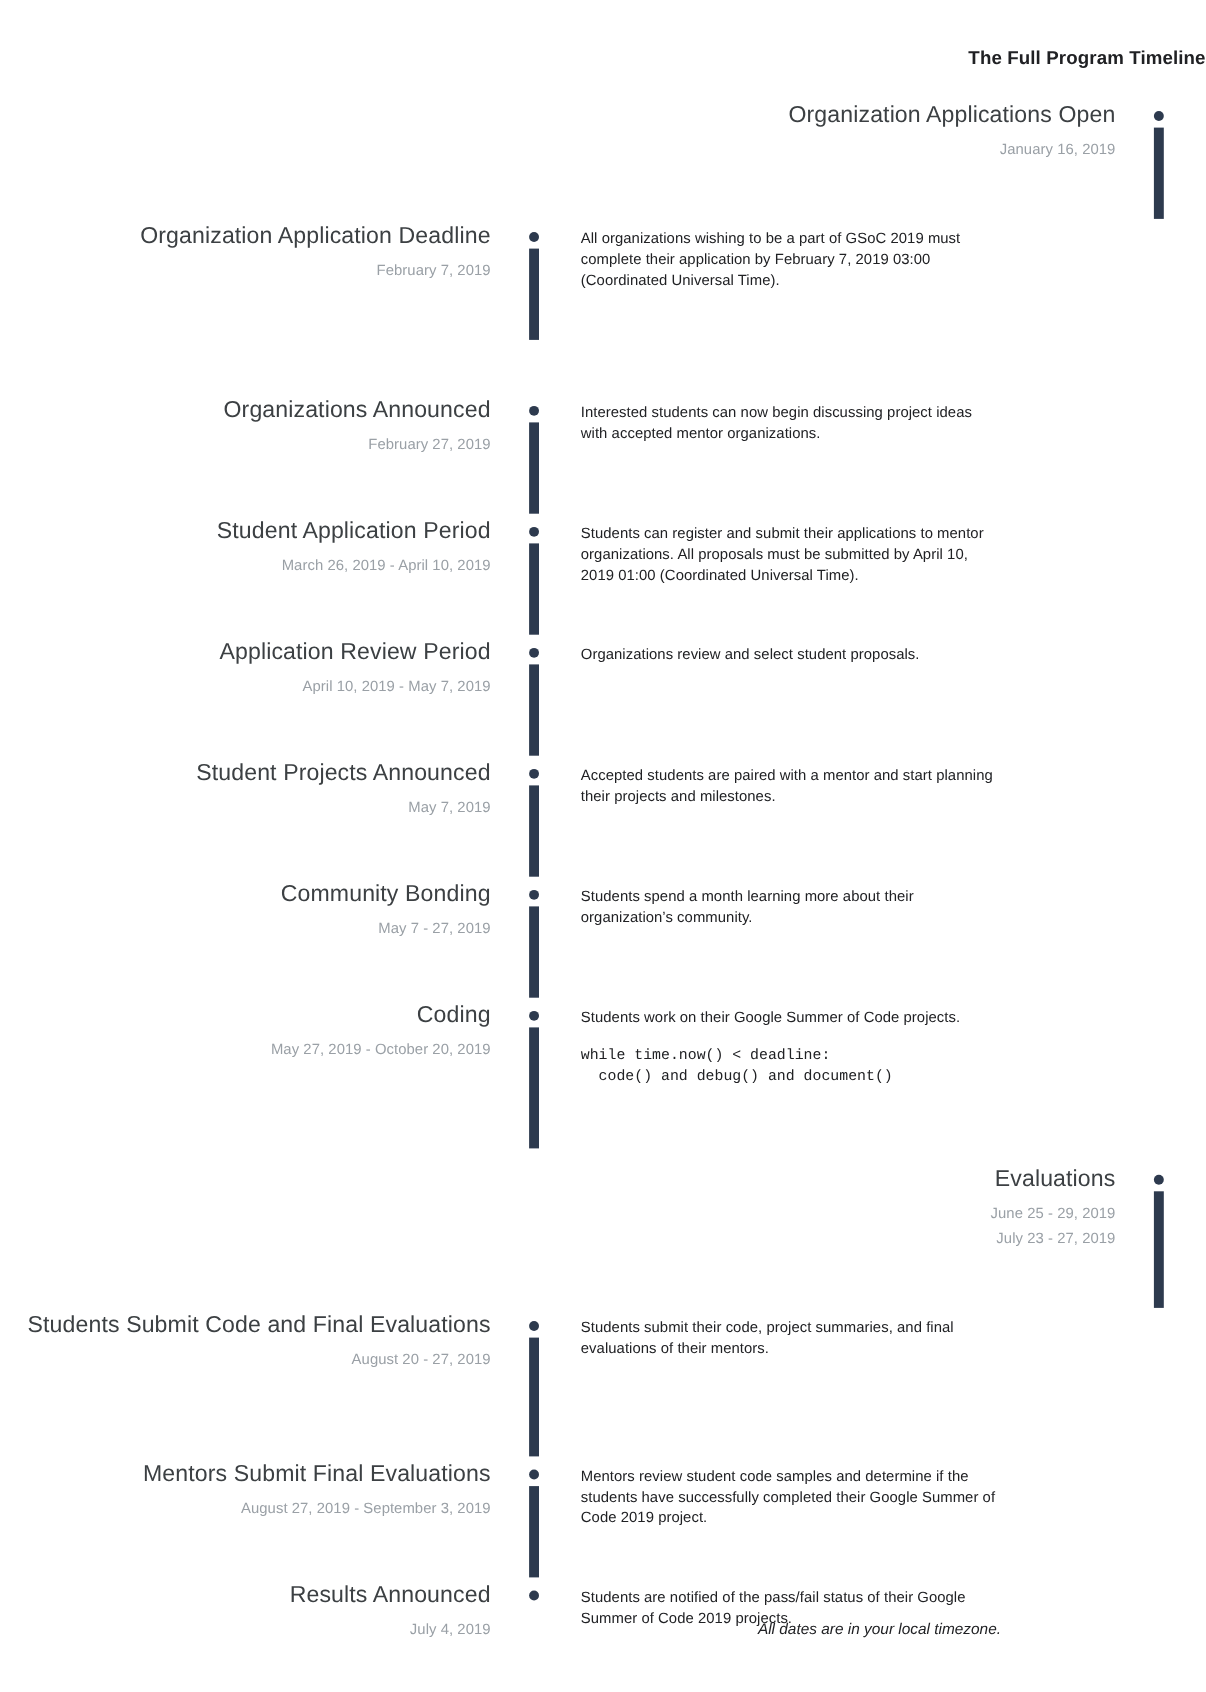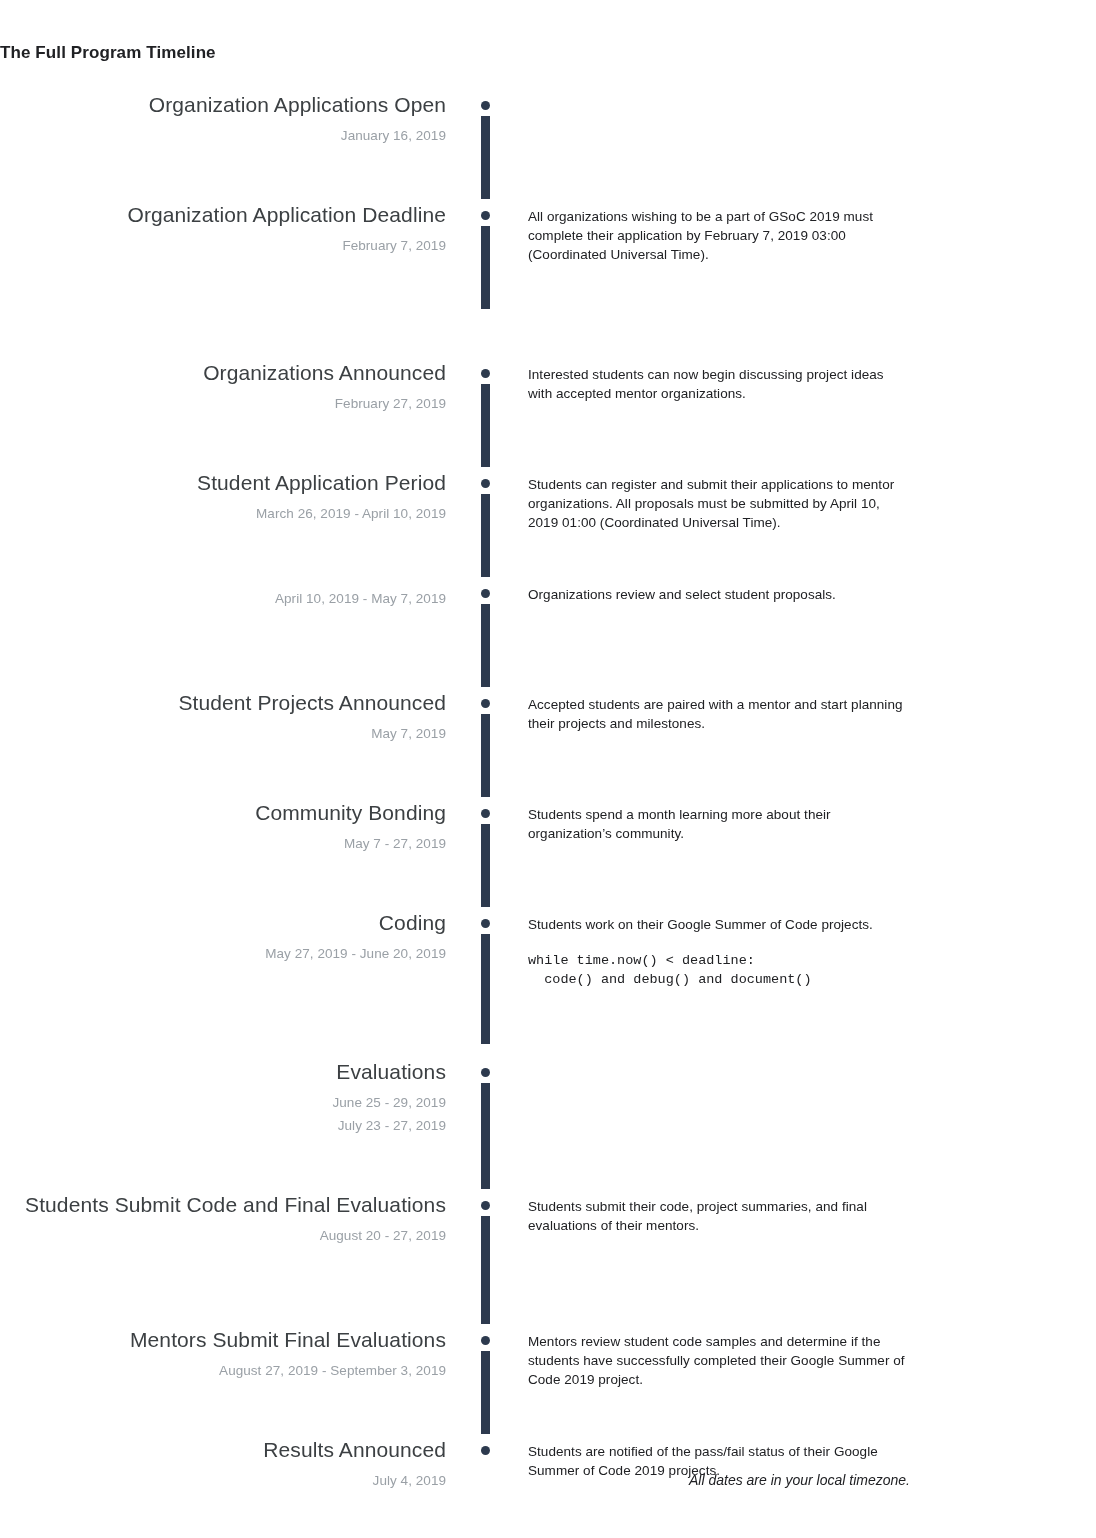--- a/index.html
+++ b/index.html
@@ -23,39 +23,40 @@
     position: relative;
     box-sizing: border-box;
   }
 
   
   .page-title {
     position: absolute;
     top: 43px;
     left: 0;
     width: 1096px;
-    text-align: left;
+    text-align: right;
     font-size: 17px;
     font-weight: bold;
     letter-spacing: 0.1px;
     color: #202124;
   }
 
   
   .timeline {
     position: absolute;
     top: 92px;
     left: 0;
     width: 1096px;
   }
 
   .row {
     position: relative;
     display: flex;
     align-items: flex-start;
+    justify-content: flex-end;
   }
 
   
   .left-col {
     width: 446px;
     padding-right: 0px;
     box-sizing: border-box;
     text-align: right;
     flex: 0 0 446px;
   }
@@ -209,20 +210,21 @@
         <div class="rail-col">
           <span class="rail-dot"></span>
           <span class="rail-bar"></span>
         </div>
         <div class="right-col">
           <div class="event-desc">Students can register and submit their applications to mentor organizations. All proposals must be submitted by April 10, 2019 01:00 (Coordinated Universal Time).</div>
         </div>
       </div>
       <div class="row" style="min-height: 110px;">
         <div class="left-col">
+          <div class="event-title">Application Review Period</div>
           <div class="event-dates">
             <div class="event-date">April 10, 2019 - May 7, 2019</div>
           </div>
         </div>
         <div class="rail-col">
           <span class="rail-dot"></span>
           <span class="rail-bar"></span>
         </div>
         <div class="right-col">
           <div class="event-desc">Organizations review and select student proposals.</div>
@@ -255,21 +257,21 @@
           <span class="rail-bar"></span>
         </div>
         <div class="right-col">
           <div class="event-desc">Students spend a month learning more about their organization’s community.</div>
         </div>
       </div>
       <div class="row" style="min-height: 137px;">
         <div class="left-col">
           <div class="event-title">Coding</div>
           <div class="event-dates">
-            <div class="event-date">May 27, 2019 - June 20, 2019</div>
+            <div class="event-date">May 27, 2019 - October 20, 2019</div>
           </div>
         </div>
         <div class="rail-col">
           <span class="rail-dot"></span>
           <span class="rail-bar"></span>
         </div>
         <div class="right-col">
           <div class="event-desc">Students work on their Google Summer of Code projects.</div>
           <pre class="event-code">while time.now() &lt; deadline:
   code() and debug() and document()</pre>

